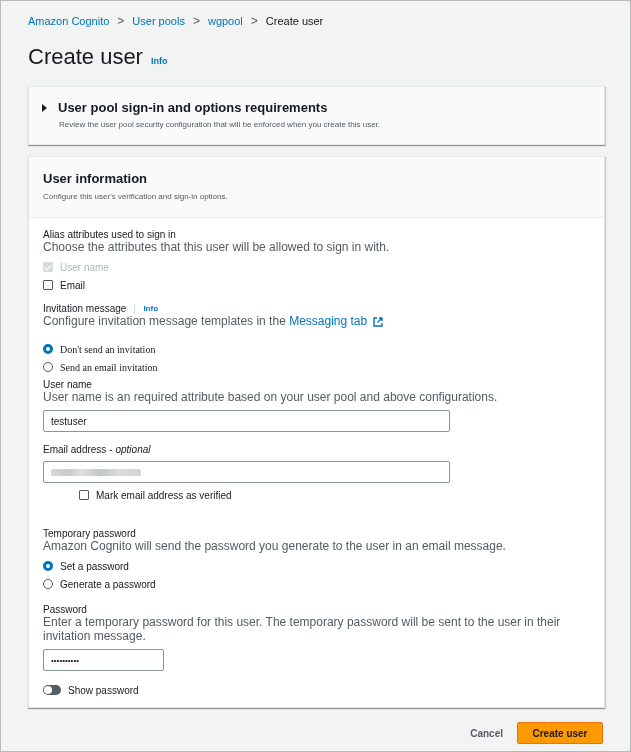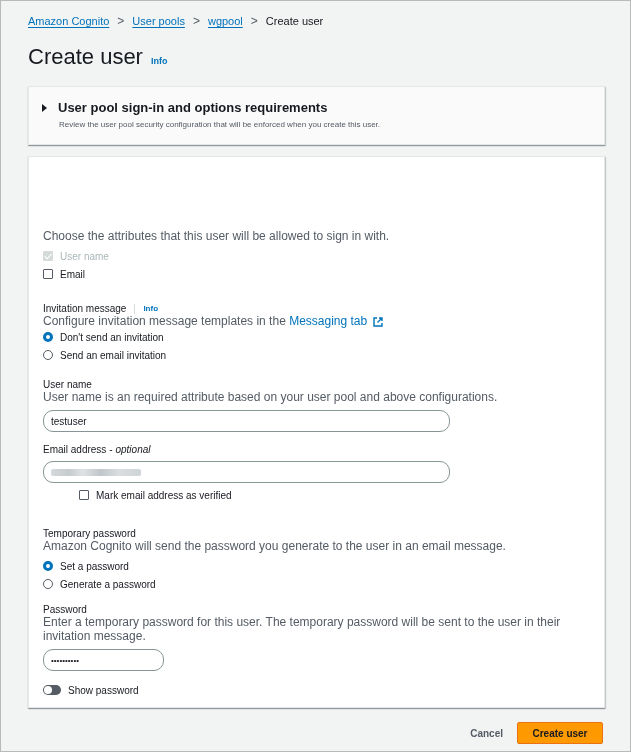--- a/index.html
+++ b/index.html
@@ -8,21 +8,21 @@
       background: #f2f3f3;
       font-family: "Liberation Sans", "DejaVu Sans", sans-serif;
       color: #16191f;
       position: relative;
       border: 1px solid #b9b9b9;
     }
     .breadcrumb {
       position: absolute; left: 27px; top: 13px;
       display: flex; align-items: center; font-size: 11px;
     }
-    .crumb-link { color: #0073bb; text-decoration: underline; text-underline-offset: 2px; cursor: pointer; }
+    .crumb-link { color: #0073bb; text-underline-offset: 2px; cursor: pointer; }
     .crumb-sep { color: #545b64; margin: 0 8px; font-size: 12px; }
     .crumb-current { color: #16191f; }
     .page-title {
       position: absolute; left: 27px; top: 43px;
       display: flex; align-items: baseline;
     }
     .page-title h1 { font-size: 22px; font-weight: 400; color: #16191f; }
     .info-link { color: #0073bb; font-size: 9px; font-weight: 700; margin-left: 8px; cursor: pointer; }
 
     .card {
@@ -53,21 +53,21 @@
 
     .opt { display: flex; align-items: center; font-size: 10px; color: #16191f; height: 18px; }
     .opt.disabled { color: #aab7b8; }
     .cb { width: 10px; height: 10px; border: 1px solid #545b64; border-radius: 1px; margin-right: 7px; background: #fff; }
     .cb.checked-disabled { background: #d5dbdb; border-color: #d5dbdb; position: relative; }
     .cb.checked-disabled::after { content: ""; position: absolute; left: 2px; top: 0px; width: 3px; height: 6px; border: solid #fff; border-width: 0 1.5px 1.5px 0; transform: rotate(45deg); }
     .rb { width: 10px; height: 10px; border: 1px solid #545b64; border-radius: 50%; margin-right: 7px; background: #fff; }
     .rb.on { border: 3px solid #0073bb; }
 
     .text-input {
-      border: 1px solid #879596; border-radius: 10px; height: 22px;
+      border: 1px solid #879596; border-radius: 2px; height: 22px;
       font-size: 10px; padding: 0 7px; color: #16191f; background: #fff;
       display: flex; align-items: center;
     }
     .blurred { width: 90px; height: 7px; background: linear-gradient(90deg,#d5d9dc 0,#c6cbce 20%,#dfe2e4 35%,#c0c6ca 55%,#d9dde0 75%,#cfd4d7 100%); border-radius: 2px; filter: blur(0.6px); }
 
     .toggle { width: 18px; height: 10px; border-radius: 5px; background: #545b64; position: relative; margin-right: 7px; cursor: pointer; }
     .toggle::after { content: ""; position: absolute; left: 1px; top: 1px; width: 8px; height: 8px; border-radius: 50%; background: #fff; }
 
     .footer { position: absolute; right: 27px; top: 721px; display: flex; align-items: center; }
     .btn-link { font-size: 10px; font-weight: 700; color: #545b64; background: none; border: none; margin-right: 14px; cursor: pointer; font-family: inherit; }
@@ -93,22 +93,27 @@
 
 <section class="card card1">
   <div class="exp-head">
     <span class="caret"></span>
     <span class="exp-title">User pool sign-in and options requirements</span>
   </div>
   <div class="exp-desc">Review the user pool security configuration that will be enforced when you create this user.</div>
 </section>
 
 <section class="card card2">
+  <div class="card2-header">
+    <h2>User information</h2>
+    <p>Configure this user's verification and sign-in options.</p>
+  </div>
 
   <div class="field" style="top:72px;">
+    <div class="field-label">Alias attributes used to sign in</div>
     <div class="field-desc">Choose the attributes that this user will be allowed to sign in with.</div>
     <div style="margin-top:4px;">
       <div class="opt disabled">
         <span class="cb checked-disabled"></span>
         <span>User name</span>
       </div>
       <div class="opt">
         <span class="cb"></span>
         <span>Email</span>
       </div>
@@ -122,21 +127,21 @@
       <span class="info-small">Info</span>
     </div>
     <div class="field-desc">
       <span>Configure invitation message templates in the</span>
       <a>Messaging tab</a>
       <svg class="ext-icon" width="10" height="10" viewBox="0 0 10 10">
           <path d="M4 1H1v8h8V6" fill="none" stroke="#0073bb" stroke-width="1.4"></path>
           <path d="M6 1h3v3M9 1L4.5 5.5" fill="none" stroke="#0073bb" stroke-width="1.4"></path>
         </svg>
     </div>
-    <div style="margin-top:0;">
+    <div style="margin-top:12px;font-family:Liberation Serif, serif;">
       <div class="opt">
         <span class="rb on"></span>
         <span>Don't send an invitation</span>
       </div>
       <div class="opt">
         <span class="rb"></span>
         <span>Send an email invitation</span>
       </div>
     </div>
   </div>

